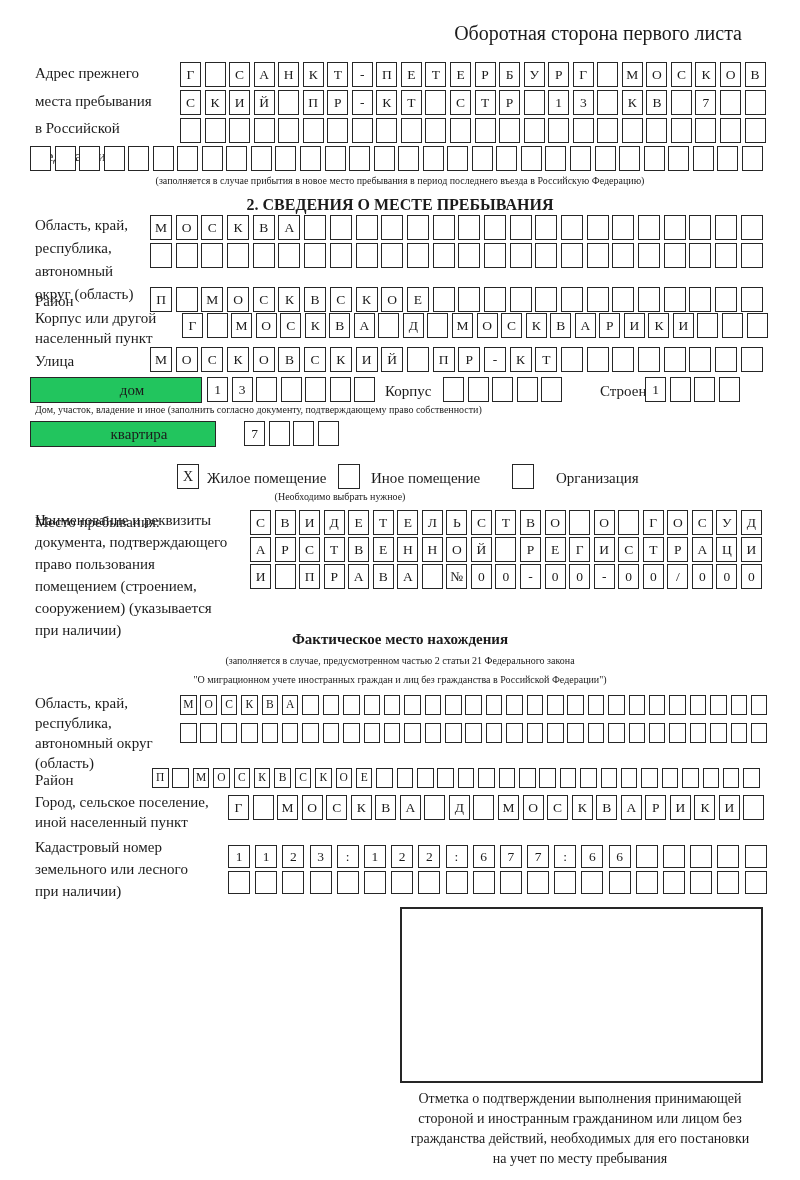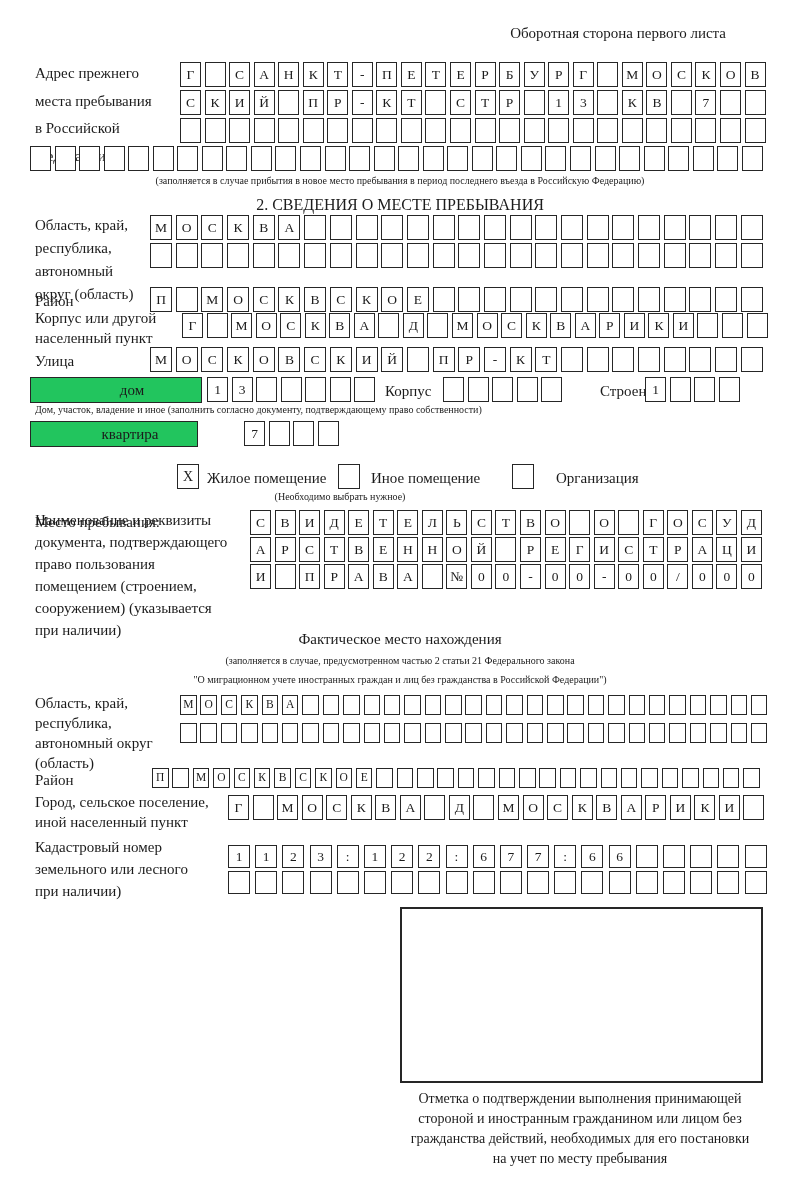--- a/index.html
+++ b/index.html
@@ -5,41 +5,41 @@
   html,body{margin:0;padding:0;background:#fff;}
   .page{position:relative;width:800px;height:1180px;background:#ffffff;overflow:hidden;
         font-family:"Liberation Serif","DejaVu Serif",serif;color:#1b1b1b;}
   .lbl{position:absolute;font-size:15px;line-height:22px;}
   .lh27 > div{line-height:27.6px;}
   .lh23 > div{line-height:23px;}
   .lh20 > div{line-height:20px;}
   .lh22 > div{line-height:22px;}
   .note{position:absolute;font-size:10px;}
   .center{text-align:center;}
-  .bold{font-weight:normal;}
+  .bold{font-weight:bold;}
   .row{position:absolute;display:flex;}
   .cl{box-sizing:border-box;border:1.7px solid #262626;display:flex;align-items:center;
       justify-content:center;font-size:13.5px;line-height:1;background:#fff;}
   .big .cl{width:21px;height:25px;margin-right:3.55px;}
   .med .cl{width:22px;height:25px;margin-right:3.7px;}
   .sm  .cl{width:16.5px;height:20px;margin-right:3.9px;font-size:11.5px;}
   .kadr .cl{width:22px;height:23px;margin-right:5.2px;}
   .row .cl:last-child{margin-right:0;}
   .labelbox{position:absolute;box-sizing:border-box;border:1.7px solid #262626;
             display:flex;align-items:center;justify-content:center;font-size:15px;background:#22c55e;padding-left:32px;}
   .cb{position:absolute;box-sizing:border-box;border:1.7px solid #262626;width:22px;height:25px;
       display:flex;align-items:center;justify-content:center;font-size:14px;background:#fff;}
   .stampbox{position:absolute;box-sizing:border-box;border:2px solid #262626;background:#fff;}
 </style>
 </head>
 <body>
 
 <div class="page">
 
-  <div class="lbl" style="top:22px;right:74px;font-size:15px;">Оборотная сторона первого листа</div>
+  <div class="lbl" style="top:22px;right:58px;font-size:20px;">Оборотная сторона первого листа</div>
 
   <div class="lbl lh27" style="left:35px;top:60px;width:150px;">
       <div>Адрес прежнего</div>
       <div>места пребывания</div>
       <div>в Российской</div>
       <div>Федерации</div>
     </div>
   <div class="row big" style="left:180px;top:62px;">
       <span class="cl">Г</span>
       <span class="cl"></span>
@@ -320,21 +320,21 @@
     </div>
   <div class="lbl" style="left:572px;top:380px;margin-left:28px;">Строение</div>
   <div class="row big" style="left:645px;top:377px;">
       <span class="cl">1</span>
       <span class="cl"></span>
       <span class="cl"></span>
       <span class="cl"></span>
     </div>
   <div class="note" style="left:35px;top:404px;">Дом, участок, владение и иное (заполнить согласно документу, подтверждающему право собственности)</div>
 
-  <div class="labelbox" style="left:30px;top:421px;width:168px;height:26px;">квартира</div>
+  <div class="labelbox" style="left:30px;top:421px;width:186px;height:26px;">квартира</div>
   <div class="row big" style="left:244px;top:421px;">
       <span class="cl">7</span>
       <span class="cl"></span>
       <span class="cl"></span>
       <span class="cl"></span>
     </div>
 
   <div class="lbl" style="left:35px;top:467px;margin-top:44px;">Место пребывания:</div>
   <div class="cb" style="left:177px;top:464px;">X</div>
   <div class="lbl" style="left:207px;top:467px;">Жилое помещение</div>

